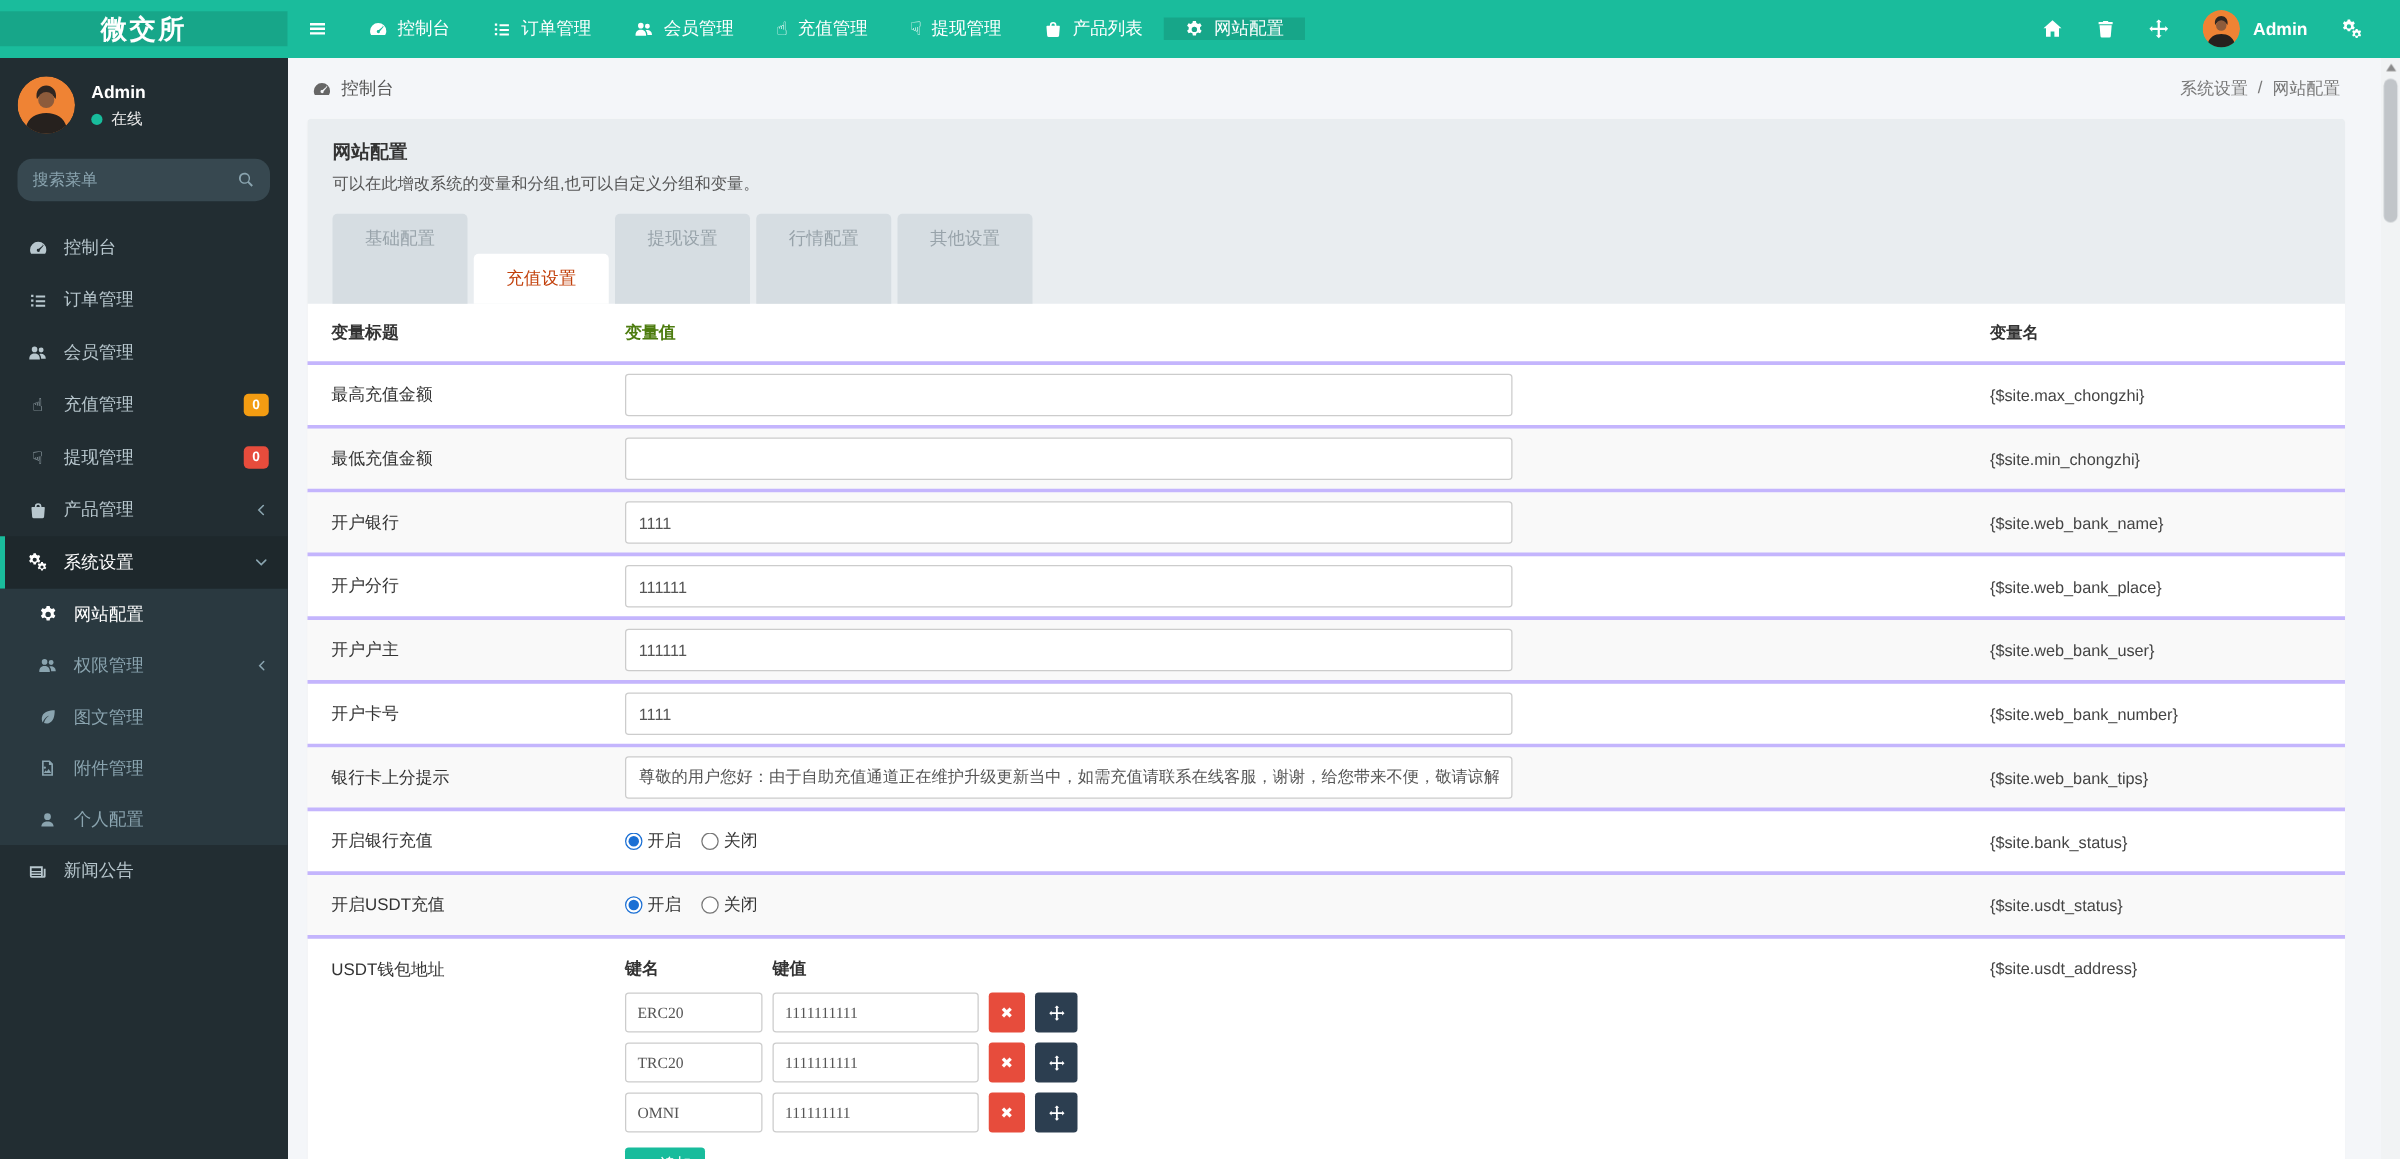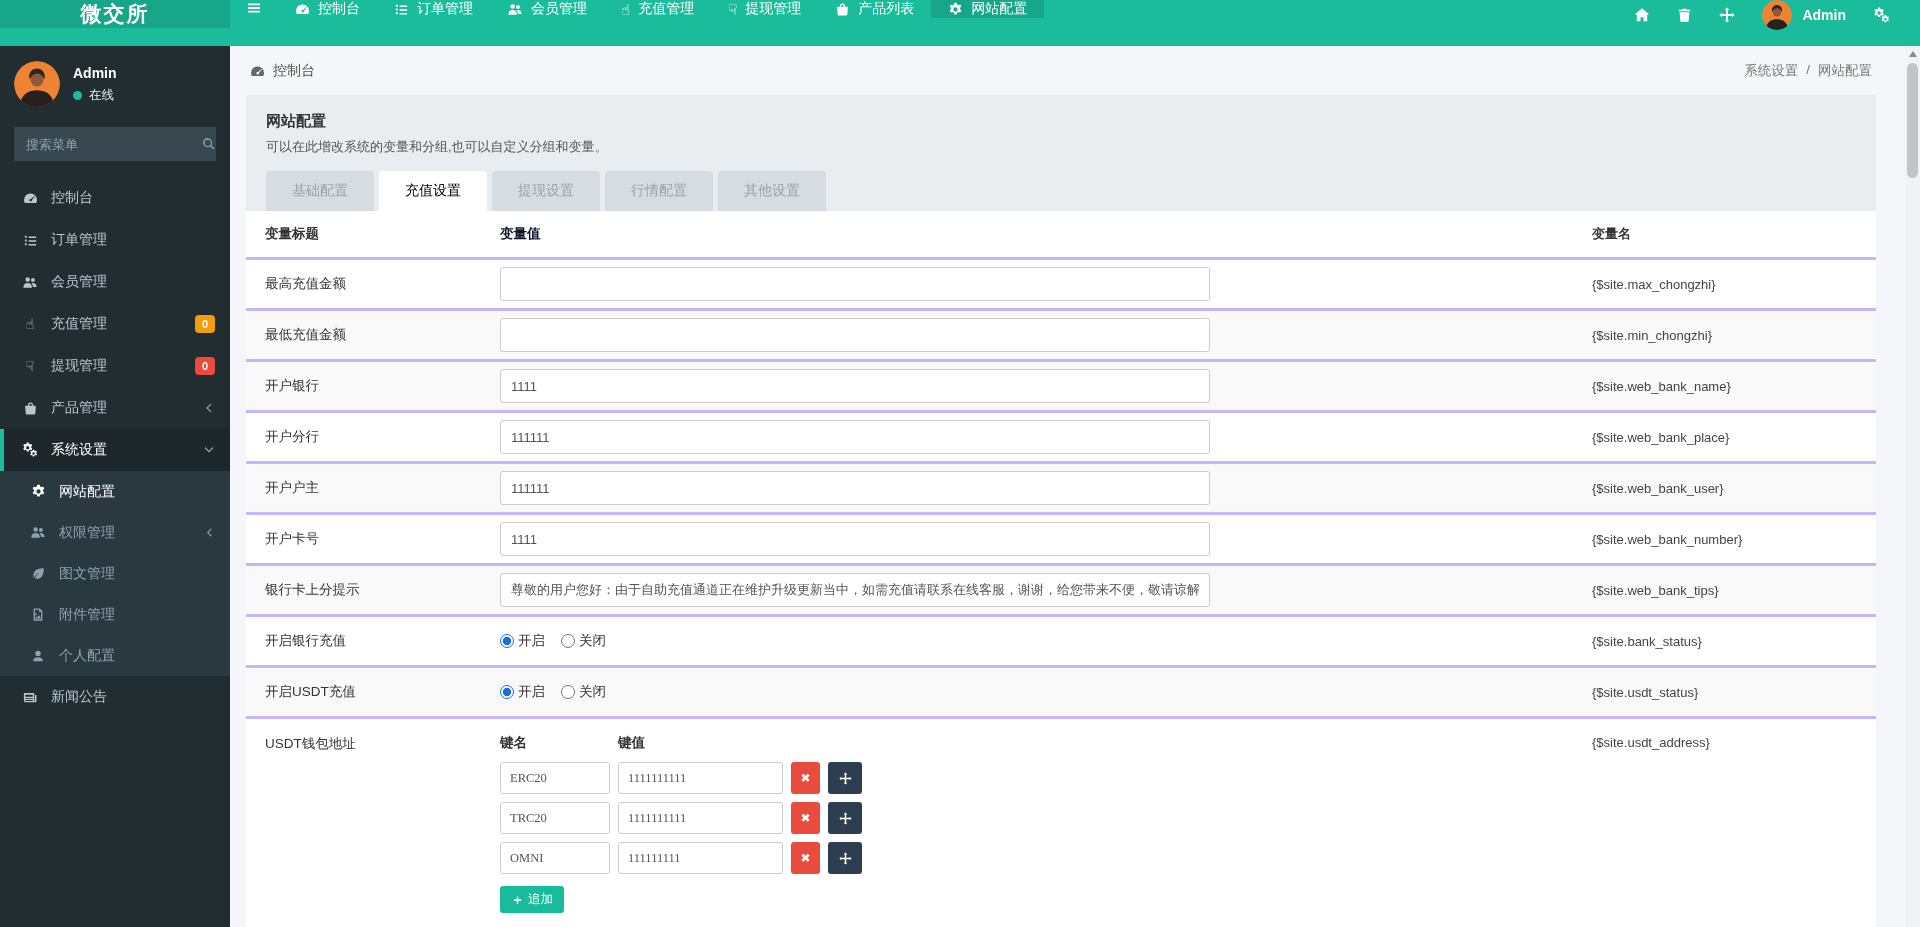--- a/index.html
+++ b/index.html
@@ -2,41 +2,41 @@
 <html><head>
 <meta charset="utf-8">
 <style>
   * { margin:0; padding:0; box-sizing:border-box; }
   html,body { width:1920px; height:927px; overflow:hidden; background:#f4f6f9;
     font-family:"Liberation Sans","DejaVu Sans",sans-serif; }
   svg { display:block; }
 
   
   .navbar { position:fixed; top:0; left:0; width:1920px; height:46px; background:#1abc9c;
-    display:flex; align-items:flex-start; z-index:50; }
+    display:flex; align-items:center; z-index:50; }
   .brand { width:230px; background:#17a689; color:#fff; font-size:21px; font-weight:bold;
     display:flex; align-items:center; justify-content:center; letter-spacing:2px; flex:0 0 230px; }
   .nav-toggle { width:48px; display:flex; align-items:center; justify-content:center; color:#fff; cursor:pointer; }
   .nav-main { display:flex; align-items:stretch; }
   .nav-item { display:flex; align-items:center; gap:8px; padding:0 17px; color:#fff; font-size:14px; cursor:pointer; }
   .nav-item.active { background:#17a689; }
   .nav-item .uni { font-size:15px; line-height:1; }
   .nav-right { margin-left:auto; display:flex; align-items:center; gap:27px; padding-right:30px; color:#fff; }
   .nav-user { display:flex; align-items:center; gap:10px; font-size:14px; font-weight:bold; cursor:pointer; }
   .avatar-sm { width:30px; height:30px; border-radius:50%; overflow:hidden; }
 
   
   .sidebar { position:fixed; top:46px; left:0; width:230px; height:881px; background:#222d32; z-index:40; }
   .user-panel { display:flex; gap:13px; padding:15px 14px 12px 14px; align-items:center; }
   .avatar-lg { width:46px; height:46px; border-radius:50%; overflow:hidden; flex:0 0 46px; }
   .user-name { color:#fff; font-weight:bold; font-size:14px; margin-bottom:6px; }
   .user-status { color:#ececec; font-size:12.5px; display:flex; align-items:center; gap:7px; }
   .dot { width:9px; height:9px; border-radius:50%; background:#18bc9c; }
-  .sidebar-search { margin:8px 14px 16px 14px; height:34px; background:#374850; border-radius:0;
-    display:flex; align-items:center; padding:0 12px; }
+  .sidebar-search { margin:8px 14px 16px 14px; height:34px; background:#374850; border-radius:12px;
+    display:flex; align-items:center; padding:0 12px;font-family:Liberation Serif, serif; }
   .sidebar-search input { flex:1; background:transparent; border:none; outline:none; color:#c7d2d8;
     font-size:13px; font-family:inherit; }
   .sidebar-search input::placeholder { color:#8aa4af; }
   .menu { list-style:none; }
   .menu-item { height:42px; display:flex; align-items:center; gap:13px; padding:0 15px 0 22px;
     color:#b8c7ce; font-size:14px; cursor:pointer; }
   .menu-item .mi-icon { width:16px; display:flex; justify-content:center; color:#b8c7ce; }
   .menu-item .uni { font-size:14px; line-height:1; }
   .menu-item.parent-active { background:#1e282c; color:#fff; border-left:4px solid #1abc9c; padding-left:18px; }
   .menu-item.parent-active .mi-icon { color:#fff; }
@@ -58,21 +58,21 @@
   .bc-left .mi-icon { color:#666; }
   .bc-right { color:#777; font-size:13.5px; display:flex; gap:8px; }
   .bc-link { cursor:pointer; }
 
   .panel { background:#fff; border-radius:3px; min-height:840px; box-shadow:0 1px 1px rgba(0,0,0,.05); }
   .panel-heading { background:#e9edf0; border-radius:3px 3px 0 0; padding:17px 20px 0 20px; }
   .panel-title { font-size:15px; font-weight:bold; color:#333; margin-bottom:7px; }
   .panel-desc { font-size:13px; color:#555; margin-bottom:15px; }
   .tabs { display:flex; gap:5px; }
   .tab { padding:11px 26px; font-size:14px; color:#98a3aa; background:#d6dde2; border-radius:4px 4px 0 0; cursor:pointer; }
-  .tab.active { background:#fff; color:#000000; }
+  .tab.active { background:#fff; color:#c2410c;margin-top:32px; }
 
   .cfg { padding:0; }
   .cfg-head, .cfg-row { display:flex; align-items:center; border-bottom:3px solid #c4b5fd; }
   .cfg-head { font-weight:bold; }
   .col-label { width:240px; flex:0 0 240px; padding:14px 8px 14px 19px; font-size:13.5px; color:#333; }
   .col-value { flex:1; padding:7px 8px 7px 14px; }
   .col-name  { width:300px; flex:0 0 300px; padding:14px 8px 14px 16px; font-size:13px; color:#444; }
   .cfg-row.striped { background:#f9f9f9; }
   .cfg-row.top { align-items:flex-start; }
   .cfg-row.top .col-label, .cfg-row.top .col-name { padding-top:16px; }
@@ -402,21 +402,21 @@
         <div class="tab active">充值设置</div>
         <div class="tab">提现设置</div>
         <div class="tab">行情配置</div>
         <div class="tab">其他设置</div>
       </div>
     </div>
 
     <div class="cfg">
       <div class="cfg-head">
         <div class="col-label">变量标题</div>
-        <div class="col-value" style="font-size:13.5px;color:#0f172a;padding-left:14px">变量值</div>
+        <div class="col-value" style="font-size:13.5px;color:#4d7c0f;padding-left:14px">变量值</div>
         <div class="col-name" style="font-weight:bold;color:#333">变量名</div>
       </div>
 
       <div class="cfg-row">
         <div class="col-label">最高充值金额</div>
         <div class="col-value"><input class="form-input" value="" style=""></div>
         <div class="col-name">{$site.max_chongzhi}</div>
       </div>
 
       <div class="cfg-row striped">

